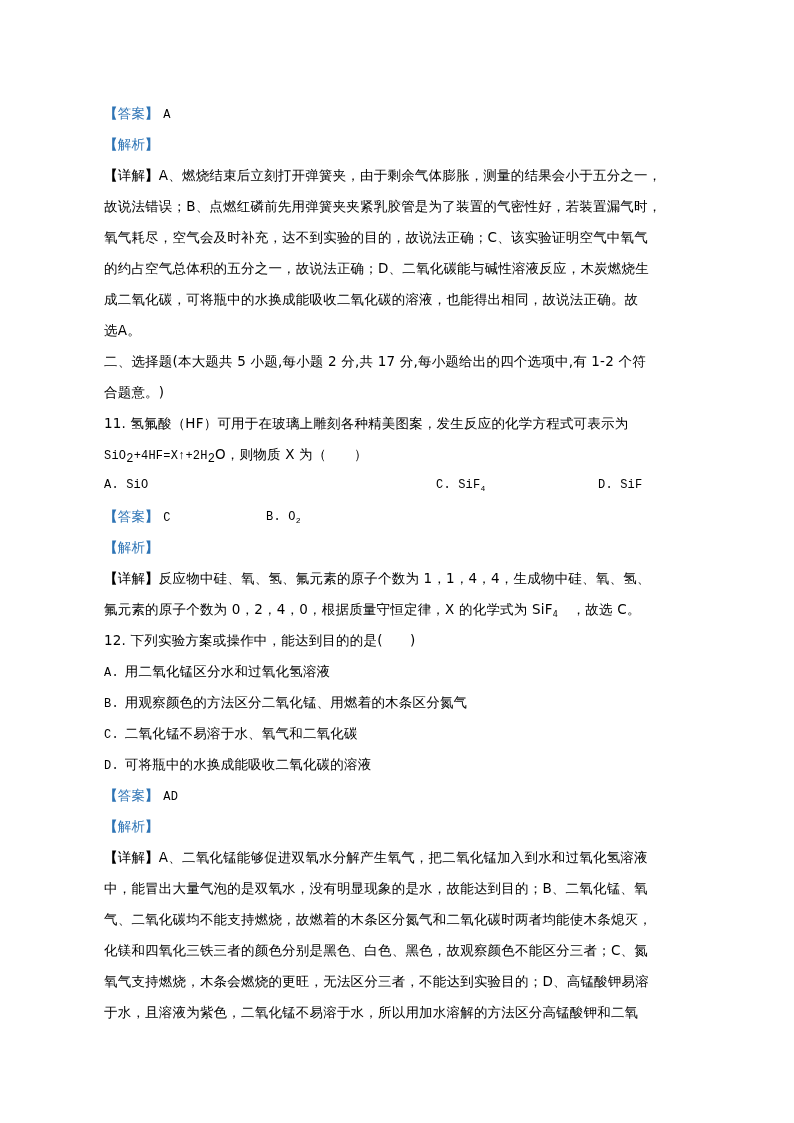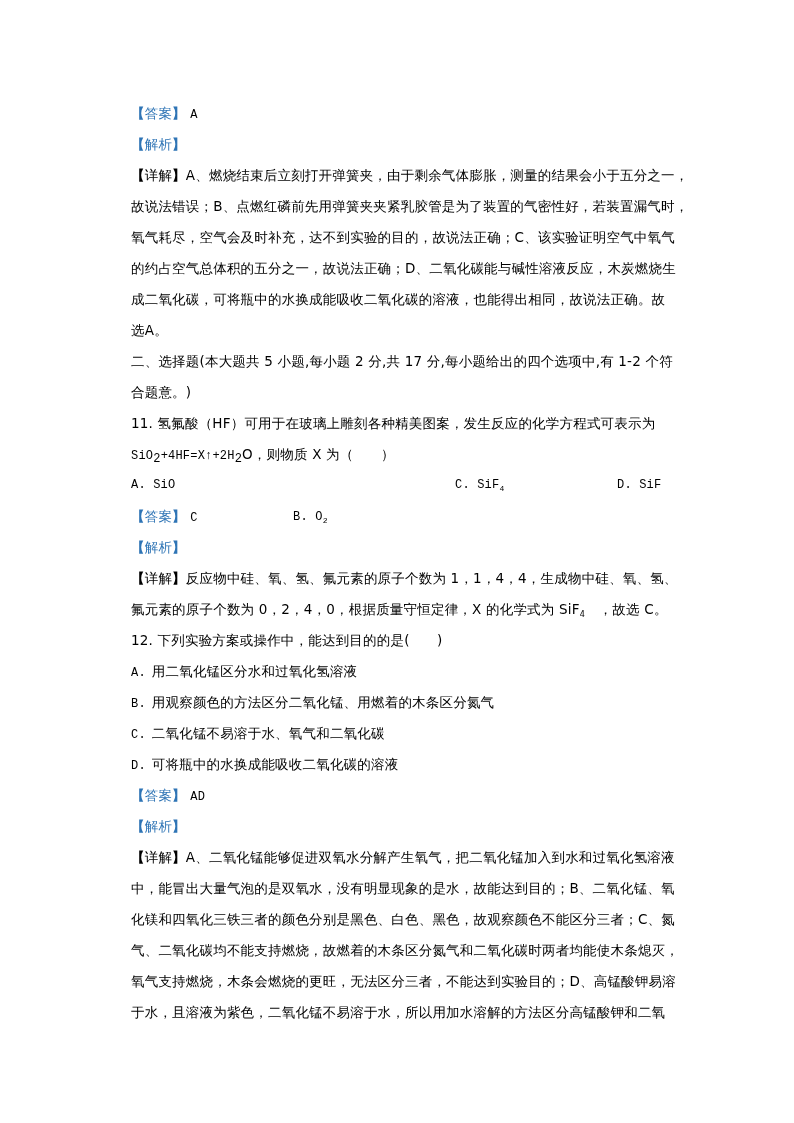--- a/index.html
+++ b/index.html
@@ -1,27 +1,27 @@
 <!DOCTYPE html>
 <html><head>
 <meta charset="utf-8">
 <style>
   html, body { margin: 0; padding: 0; background: #ffffff; }
   body { width: 794px; height: 1123px; position: relative; overflow: hidden;
          font-family: "DejaVu Sans", "Liberation Sans", sans-serif; color: #000; }
-  .page { position: absolute; left: 131px; top: 98px; width: 565px; }
+  .page { position: absolute; left: 104px; top: 98px; width: 565px; }
   .line { font-size: 13.5px; line-height: 31px; height: 31px; white-space: nowrap; letter-spacing: 0.2px; }
   .label { color: #2e74b5; }
   .label .br { font-weight: bold; }
   .detail-br { font-weight: bold; }
   .mono { font-family: "Liberation Mono", "DejaVu Sans Mono", monospace; font-size: 12px; }
   sub { font-size: 8px; vertical-align: -3px; line-height: 0; }
   .opts { display: flex; font-family: "Liberation Mono", "DejaVu Sans Mono", monospace; font-size: 12px; }
   .opts span.o { display: inline-block; }
-  .opt-a { width: 162px; } .opt-b { width: 162px; margin-top: 32px; } .opt-c { width: 162px; }
+  .opt-a { width: 162px; } .opt-b { width: 162px; margin-top: 32px; } .opt-c { width: 162px; margin-left: 8px; }
   .choice { font-size: 13.5px; }
   .choice .letter { font-family: "Liberation Mono", "DejaVu Sans Mono", monospace; font-size: 12px; margin-right: 6px; }
 </style>
 </head>
 <body>
 
 <div class="page">
 
   <div class="line">
     <span class="label"><span class="br">【</span><span>答案</span><span class="br">】</span></span>
@@ -75,17 +75,17 @@
     <span class="label"><span class="br">【</span><span>答案</span><span class="br">】</span></span>
     <span class="mono">AD</span>
   </div>
   <div class="line">
     <span class="label"><span class="br">【</span><span>解析</span><span class="br">】</span></span>
   </div>
   <div class="line">
     <span class="detail-br">【</span><span>详解</span><span class="detail-br">】</span><span>A、二氧化锰能够促进双氧水分解产生氧气，把二氧化锰加入到水和过氧化氢溶液</span>
   </div>
   <div class="line">中，能冒出大量气泡的是双氧水，没有明显现象的是水，故能达到目的；B、二氧化锰、氧</div>
+  <div class="line">气、二氧化碳均不能支持燃烧，故燃着的木条区分氮气和二氧化碳时两者均能使木条熄灭，</div>
   <div class="line">化镁和四氧化三铁三者的颜色分别是黑色、白色、黑色，故观察颜色不能区分三者；C、氮</div>
-  <div class="line">气、二氧化碳均不能支持燃烧，故燃着的木条区分氮气和二氧化碳时两者均能使木条熄灭，</div>
   <div class="line">氧气支持燃烧，木条会燃烧的更旺，无法区分三者，不能达到实验目的；D、高锰酸钾易溶</div>
   <div class="line">于水，且溶液为紫色，二氧化锰不易溶于水，所以用加水溶解的方法区分高锰酸钾和二氧</div>
 </div>
 
 </body></html>

